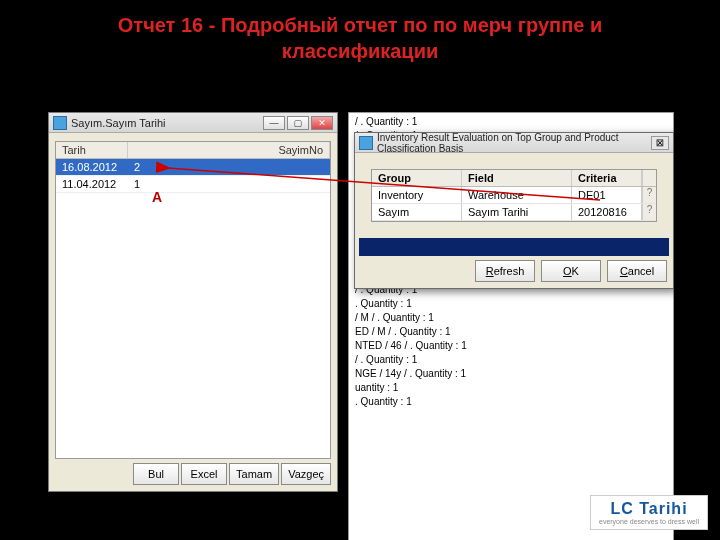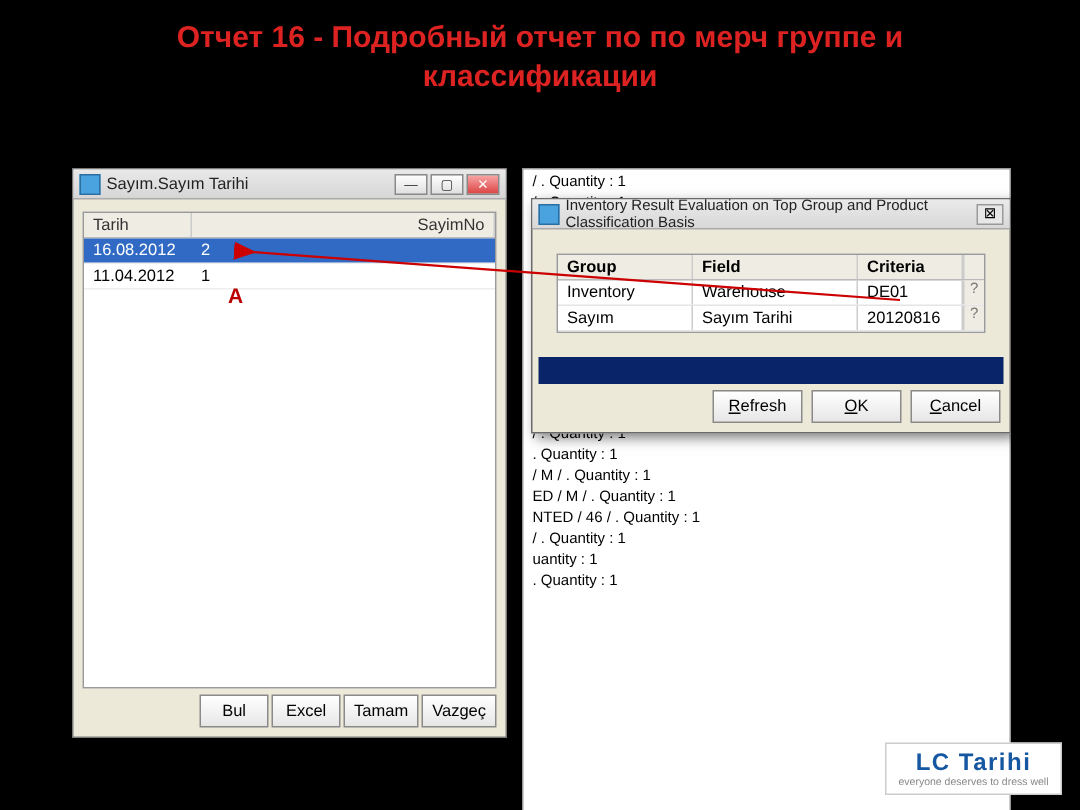--- a/index.html
+++ b/index.html
@@ -154,20 +154,21 @@
         <div class="rline">uantity : 1</div>
         <div class="rline">/   . Quantity : 1</div>
         <div class="rline">uantity : 1</div>
         <div class="rline">. Quantity : 1</div>
         <div class="rline">/    . Quantity : 1</div>
         <div class="rline"> . Quantity : 1</div>
         <div class="rline">/ M  /    . Quantity : 1</div>
         <div class="rline">ED / M  /    . Quantity : 1</div>
         <div class="rline">NTED / 46  /    . Quantity : 1</div>
         <div class="rline">/   . Quantity : 1</div>
+        <div class="rline">NGE / 14y /    . Quantity : 1</div>
         <div class="rline">uantity : 1</div>
         <div class="rline">. Quantity : 1</div>
       </div>
   </div>
 
   <div class="win win-left">
     <div class="titlebar">
       <span class="icon"></span>
       <span class="wtitle">Sayım.Sayım Tarihi</span>
       <div class="winbtns">

